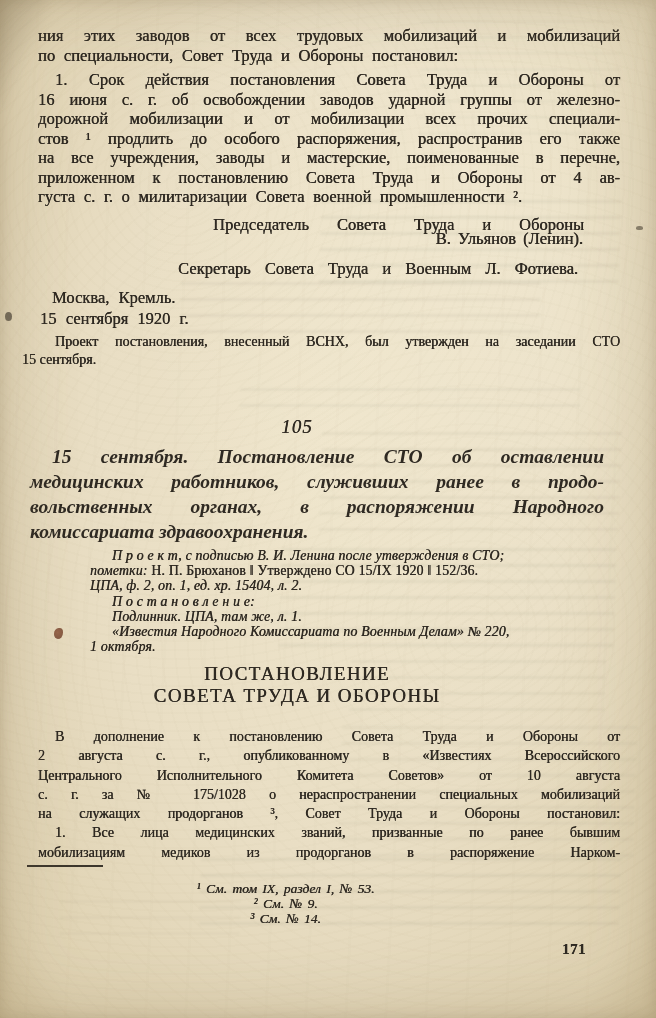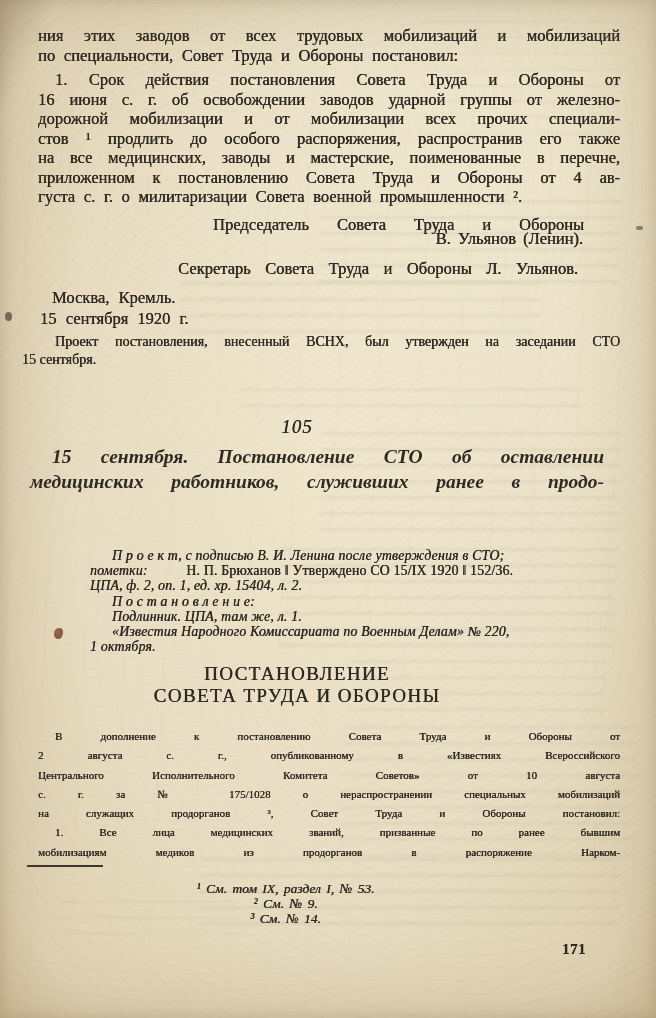--- a/index.html
+++ b/index.html
@@ -40,23 +40,23 @@
   #place{left:52px;top:288px;font-size:16.5px;word-spacing:5px;}
   #date{left:40px;top:309px;font-size:16.5px;word-spacing:5px;}
   #note{left:22px;right:36px;top:333px;font-size:14px;line-height:18px;}
   #note .ind{text-indent:33px;}
   #doc-number{left:0;right:62px;top:416px;font-size:19px;font-style:italic;text-align:center;letter-spacing:1px;}
   #title{left:30px;right:52px;top:444px;font-size:19.5px;line-height:25px;font-style:italic;font-weight:700;}
   #title .ind{text-indent:22px;}
   #title .jl{text-align-last:justify;}
   #source{left:90px;right:48px;top:548px;font-size:13.8px;line-height:15.2px;font-style:italic;letter-spacing:.2px;}
   #source .ind{text-indent:22px;}
-  #source .up{font-style:normal;margin-left:35px;}
+  #source .up{font-style:normal;}
   #heading2{left:0;right:62px;top:663px;font-size:19px;line-height:21.5px;text-align:center;letter-spacing:1.4px;}
-  #body{left:38px;right:36px;top:727px;font-size:11px;line-height:19.3px;}
+  #body{left:38px;right:36px;top:727px;font-size:14px;line-height:19.3px;}
   #body .ind{text-indent:17px;}
   #fn-rule{left:27px;top:865px;width:76px;height:2px;background:#3c362c;}
   #footnotes{left:35px;right:120px;top:881px;font-size:13.5px;line-height:15.2px;font-style:italic;word-spacing:2px;text-align:center;}
   #page-number{left:562px;top:941px;font-size:15px;font-weight:700;letter-spacing:.5px;}
 </style>
 </head>
 <body>
 
 <div class="page">
 
@@ -74,42 +74,44 @@
   <section class="abs t" id="cont">
     <div class="jl">ния этих заводов от всех трудовых мобилизаций и мобилизаций</div>
     <div class="ll">по специальности, Совет Труда и Обороны постановил:</div>
   </section>
 
   <section class="abs t" id="item1">
     <div class="jl ind">1. Срок действия постановления Совета Труда и Обороны от</div>
     <div class="jl">16 июня с. г. об освобождении заводов ударной группы от железно-</div>
     <div class="jl">дорожной мобилизации и от мобилизации всех прочих специали-</div>
     <div class="jl">стов ¹ продлить до особого распоряжения, распространив его также</div>
-    <div class="jl">на все медицинских, заводы и мастерские, поименованные в перечне,</div>
+    <div class="jl">на все учреждения, заводы и мастерские, поименованные в перечне,</div>
     <div class="jl">приложенном к постановлению Совета Труда и Обороны от 4 ав-</div>
     <div class="ll">густа с. г. о милитаризации Совета военной промышленности ².</div>
   </section>
 
   <div class="abs t jl" id="sig-title">Председатель Совета Труда и Обороны</div>
   <div class="abs t" id="sig-name">В. Ульянов (Ленин).</div>
-  <div class="abs t jl" id="sig-secretary">Секретарь Совета Труда и Обороны Л. Ульянов.</div>
+  <div class="abs t jl" id="sig-secretary">Секретарь Совета Труда и Военным Л. Фотиева.</div>
 
   <div class="abs t" id="place">Москва, Кремль.</div>
   <div class="abs t" id="date">15 сентября 1920 г.</div>
 
   <section class="abs t" id="note">
     <div class="jl ind">Проект постановления, внесенный ВСНХ, был утвержден на заседании СТО</div>
     <div>15 сентября.</div>
   </section>
 
   <div class="abs t" id="doc-number">105</div>
 
   <section class="abs" id="title">
     <div class="jl ind">15 сентября. Постановление СТО об оставлении</div>
     <div class="jl">медицинских работников, служивших ранее в продо-</div>
+    <div class="jl">вольственных органах, в распоряжении Народного</div>
+    <div>комиссариата здравоохранения.</div>
   </section>
 
   <section class="abs t" id="source">
     <div class="ind">П р о е к т,  с подписью В. И. Ленина после утверждения в СТО;</div>
     <div><span>пометки: </span><span class="up">Н. П. Брюханов ‖ Утверждено СО 15/IX 1920 ‖ 152/36.</span></div>
     <div>ЦПА, ф. 2, оп. 1, ед. хр. 15404, л. 2.</div>
     <div class="ind">П о с т а н о в л е н и е:</div>
     <div class="ind">Подлинник. ЦПА, там же, л. 1.</div>
     <div class="ind">«Известия Народного Комиссариата по Военным Делам» № 220,</div>
     <div>1 октября.</div>

